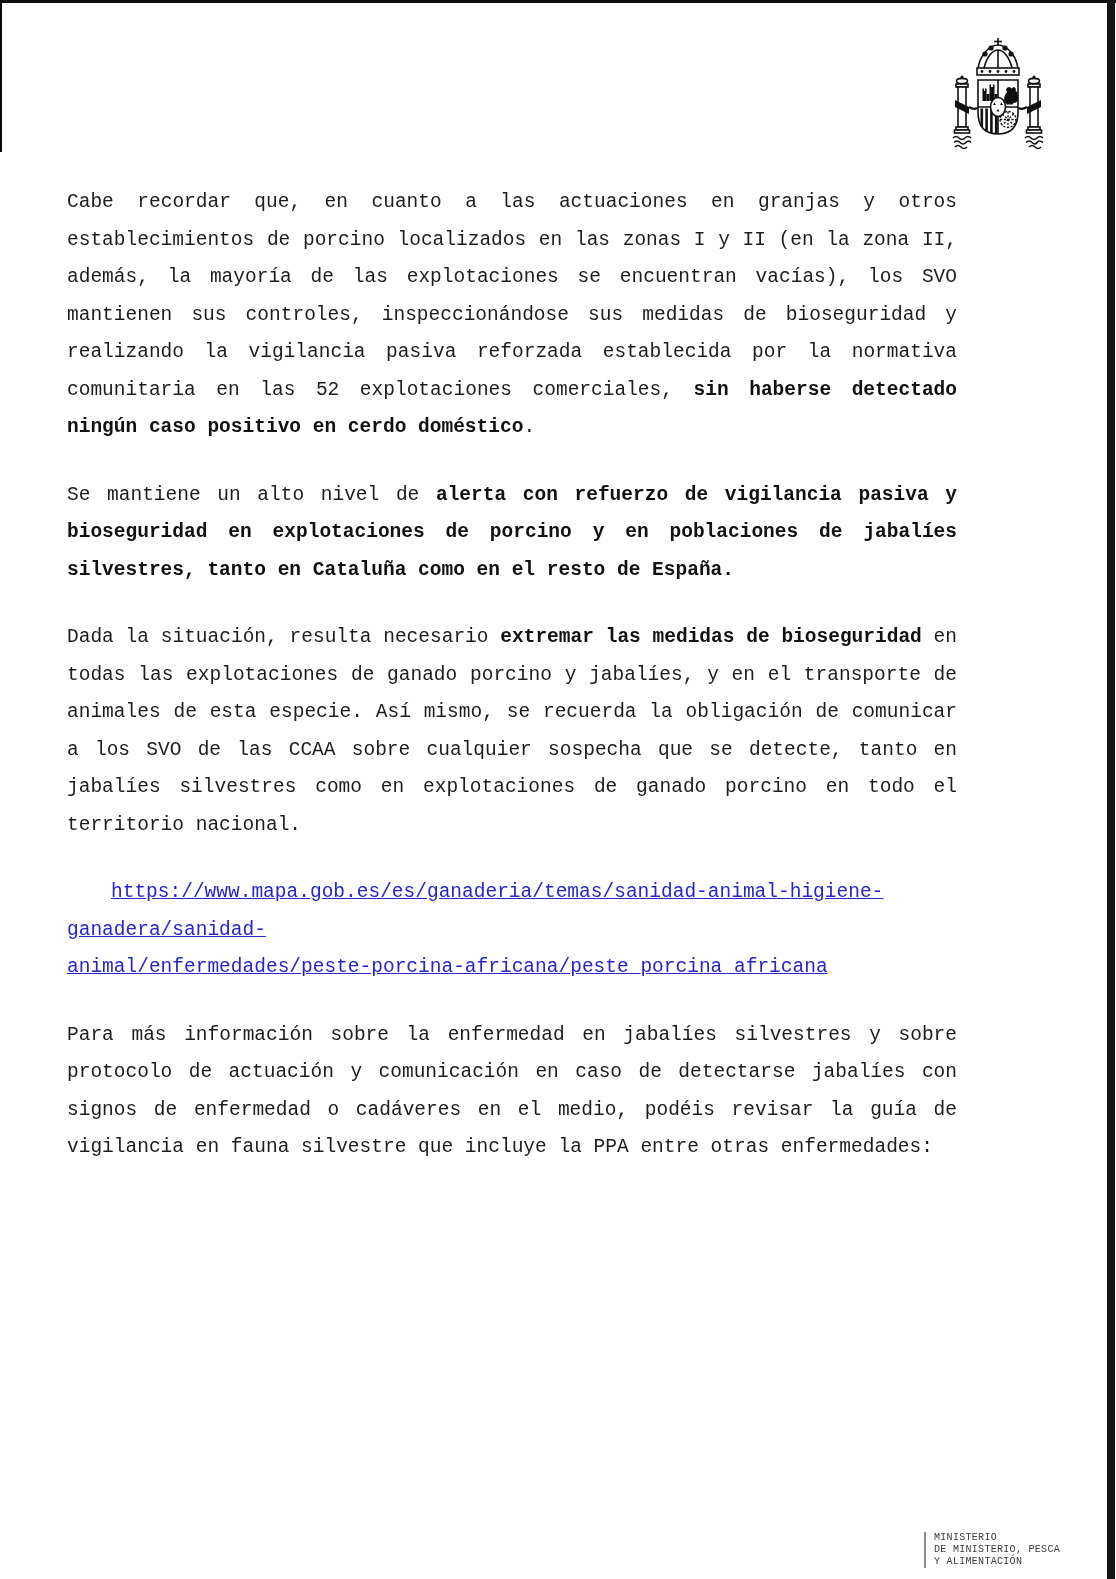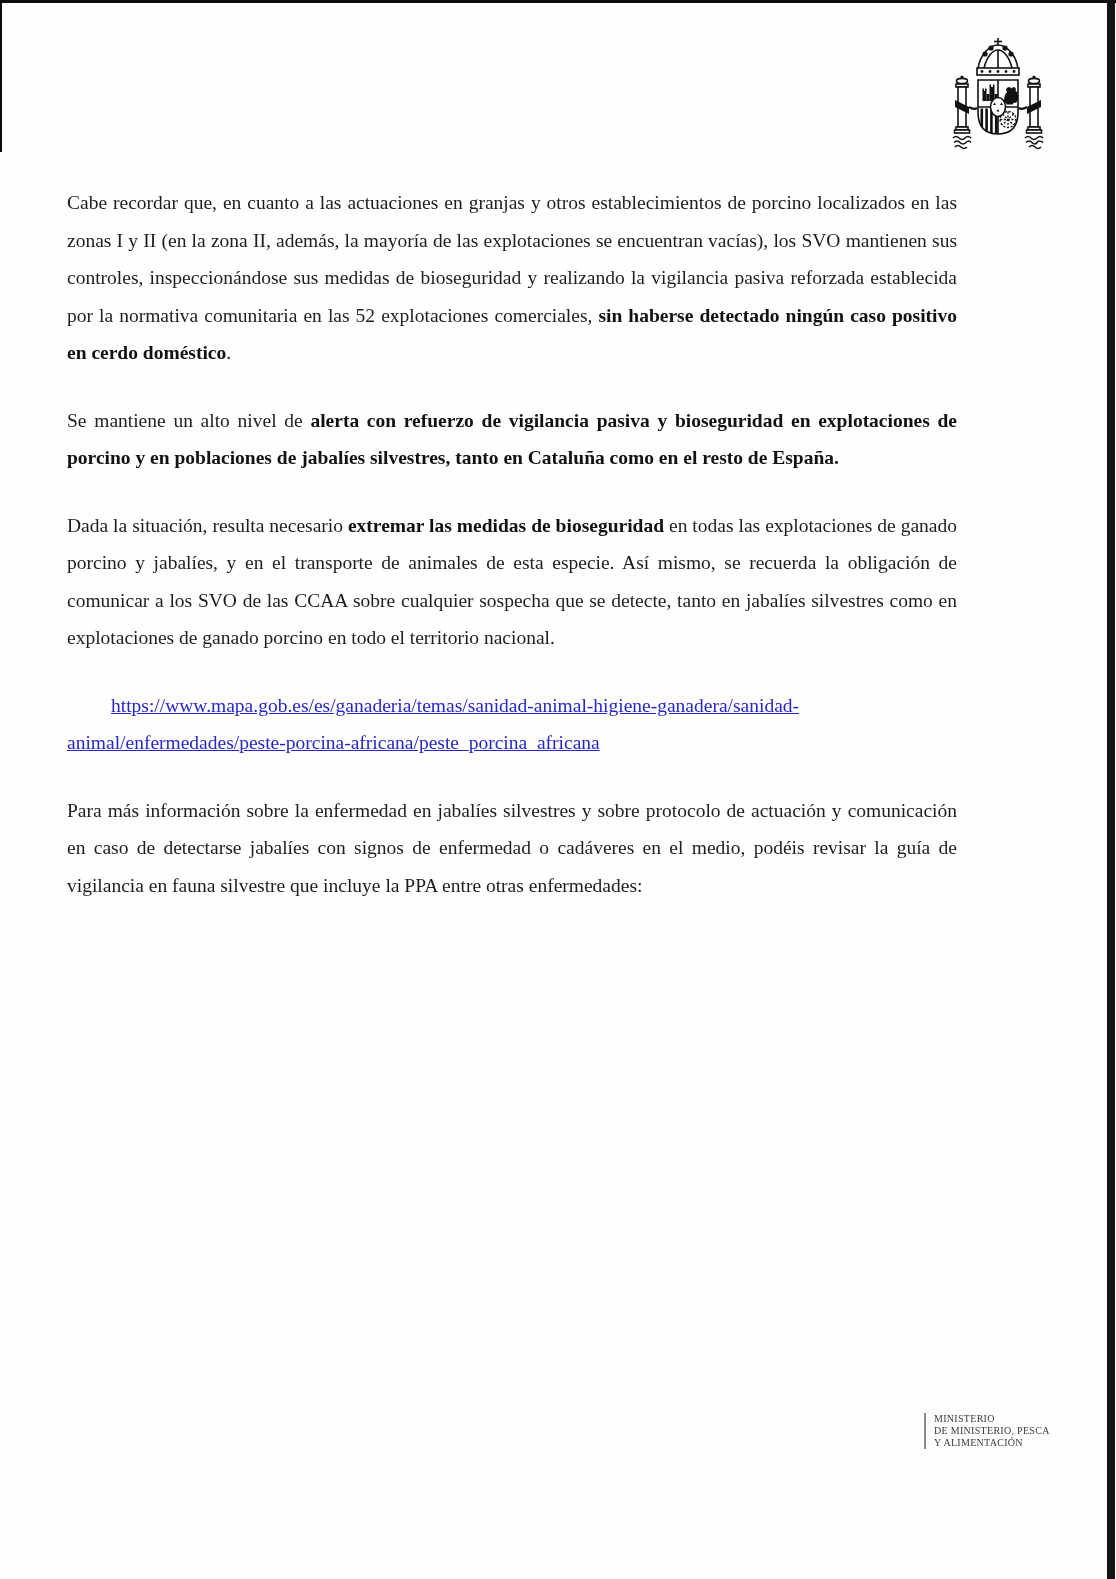--- a/index.html
+++ b/index.html
@@ -2,21 +2,21 @@
 <html lang="es" style="--link-color: #2626c9;"><head>
 <meta charset="utf-8">
 <style>
   html, body { margin: 0; padding: 0; background: #ffffff; }
   .page {
     position: relative;
     width: 1116px;
     height: 1579px;
     background: #fefefe;
     overflow: hidden;
-    font-family: Liberation Serif, serif;
+    font-family: Liberation Mono, monospace;
   }
   .scan-edge-top {
     position: absolute; top: 0; left: 0; width: 100%; height: 3px;
     background: #0c0c0c;
   }
   .scan-edge-left {
     position: absolute; top: 0; left: 0; width: 2px; height: 152px;
     background: #0c0c0c;
   }
   .scan-edge-right {
@@ -40,21 +40,21 @@
   .para strong { font-weight: 700; color: #111; }
   .link-para { text-align: left; }
   .doc-link {
     color: var(--link-color, #2626c9);
     text-decoration: underline;
     cursor: pointer;
     word-break: keep-all;
     margin-left: 44px;
   }
   .footer {
-    position: absolute; left: 924px; top: 1413px;
+    position: absolute; left: 924px; top: 1532px;
   }
   .footer-text {
     border-left: 2px solid #8a8a8a;
     padding-left: 8px;
     font-size: 10px;
     line-height: 12px;
     color: #3b3b3b;
     letter-spacing: 0.3px;
     white-space: nowrap;
   }

